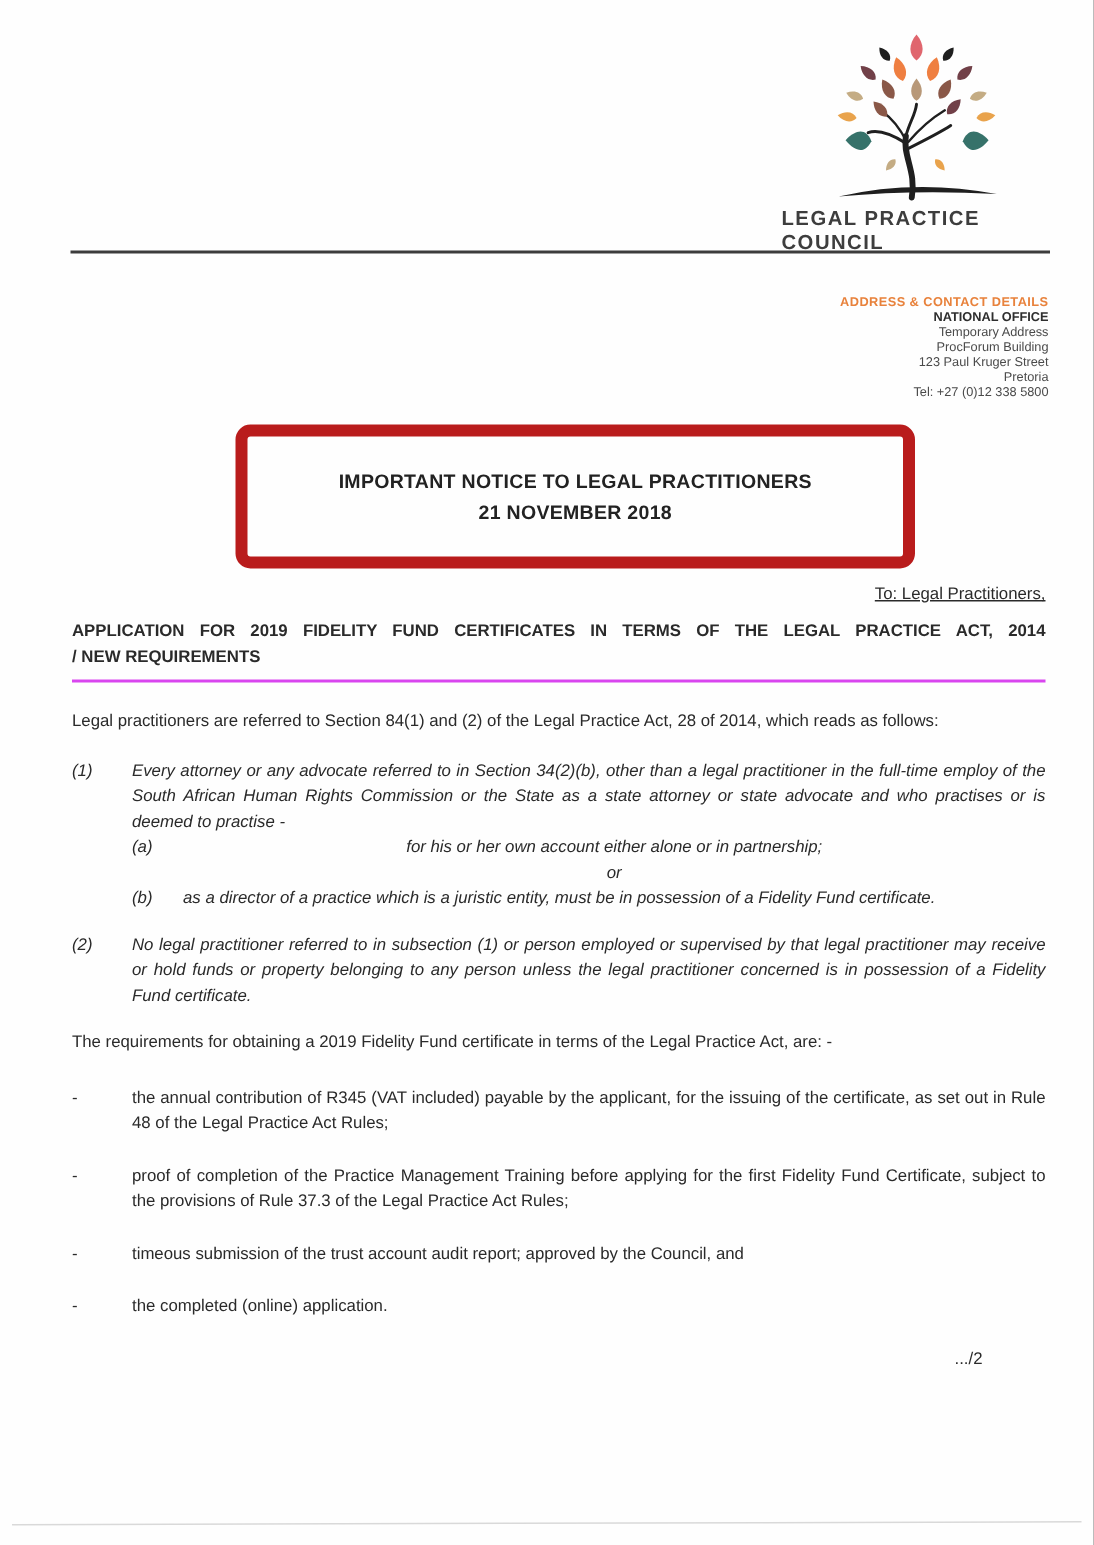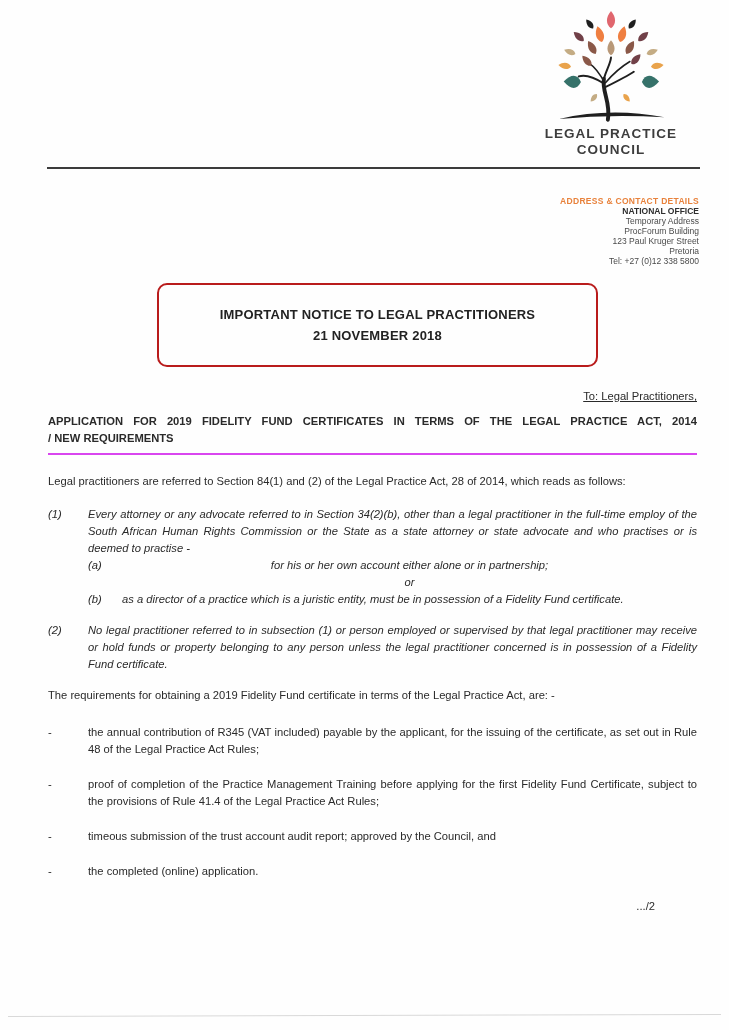--- a/index.html
+++ b/index.html
@@ -10,24 +10,24 @@
     margin: 0 auto;
     background: #fefefe;
     overflow: hidden;
     font-family: "Liberation Sans", sans-serif;
     color: #2a2a2a;
   }
 
   
   .logo {
     position: absolute;
-    top: 8px;
+    top: 20px;
     right: 28px;
     width: 180px;
-    text-align: center;
+    text-align: left;
   }
   .logo-tree { display: block; margin: 0 auto; }
   .logo-text {
     font-weight: bold;
     font-size: 13.5px;
     line-height: 16px;
     letter-spacing: 1px;
     color: #3d3d3d;
   }
 
@@ -54,21 +54,21 @@
   .contact-office { font-weight: bold; color: #2e2e2e; }
   .contact-line { color: #4a4a4a; }
 
   
   .notice-box {
     position: absolute;
     top: 283px;
     left: 157px;
     width: 437px;
     height: 80px;
-    border: 2px solid #b91c1c;
+    border: 8px solid #b91c1c;
     border-radius: 10px;
     display: flex;
     flex-direction: column;
     align-items: center;
     justify-content: center;
     text-align: center;
     font-weight: bold;
     font-size: 13px;
     line-height: 21px;
     color: #222;
@@ -229,21 +229,21 @@
     </div>
 
     <div class="req-intro">The requirements for obtaining a 2019 Fidelity Fund certificate in terms of the Legal Practice Act, are: -</div>
 
     <div class="bullet">
       <div class="bullet-marker">-</div>
       <div class="bullet-text">the annual contribution of R345 (VAT included) payable by the applicant, for the issuing of the certificate, as set out in Rule 48 of the Legal Practice Act Rules;</div>
     </div>
     <div class="bullet">
       <div class="bullet-marker">-</div>
-      <div class="bullet-text">proof of completion of the Practice Management Training before applying for the first Fidelity Fund Certificate, subject to the provisions of Rule 41.4 of the Legal Practice Act Rules;</div>
+      <div class="bullet-text">proof of completion of the Practice Management Training before applying for the first Fidelity Fund Certificate, subject to the provisions of Rule 37.3 of the Legal Practice Act Rules;</div>
     </div>
     <div class="bullet">
       <div class="bullet-marker">-</div>
       <div class="bullet-text">timeous submission of the trust account audit report; approved by the Council, and</div>
     </div>
     <div class="bullet">
       <div class="bullet-marker">-</div>
       <div class="bullet-text">the completed (online) application.</div>
     </div>
 

